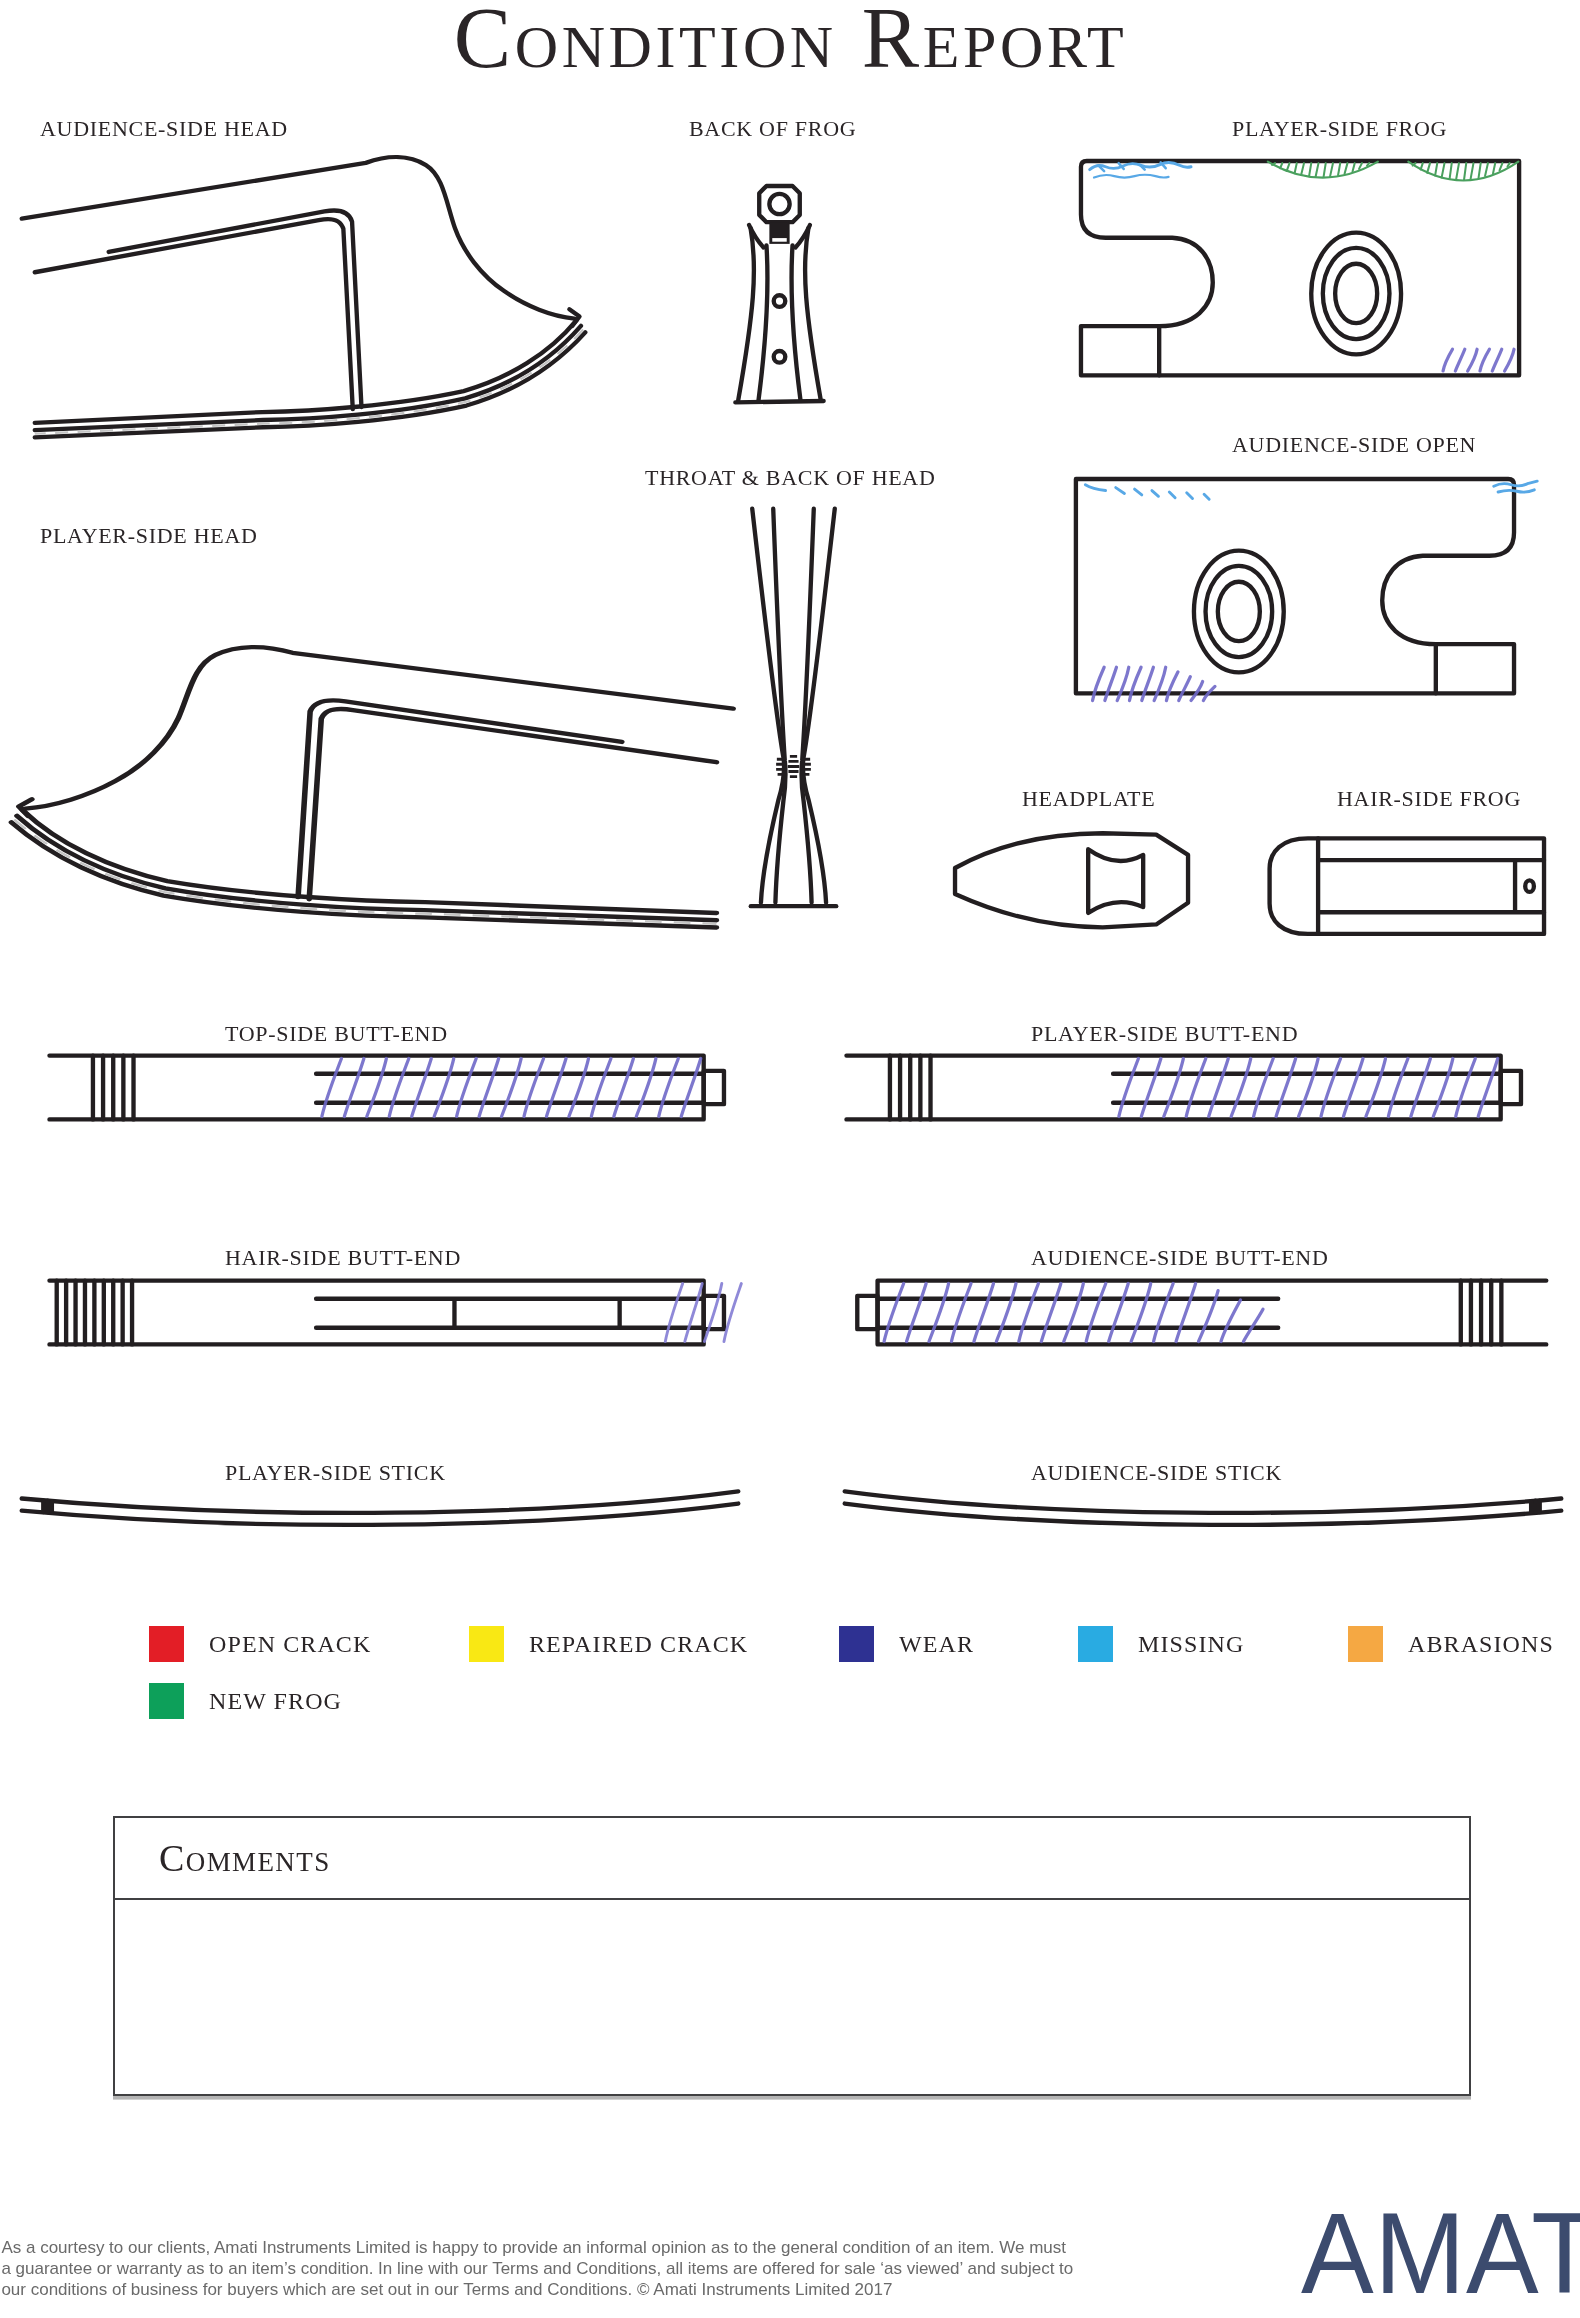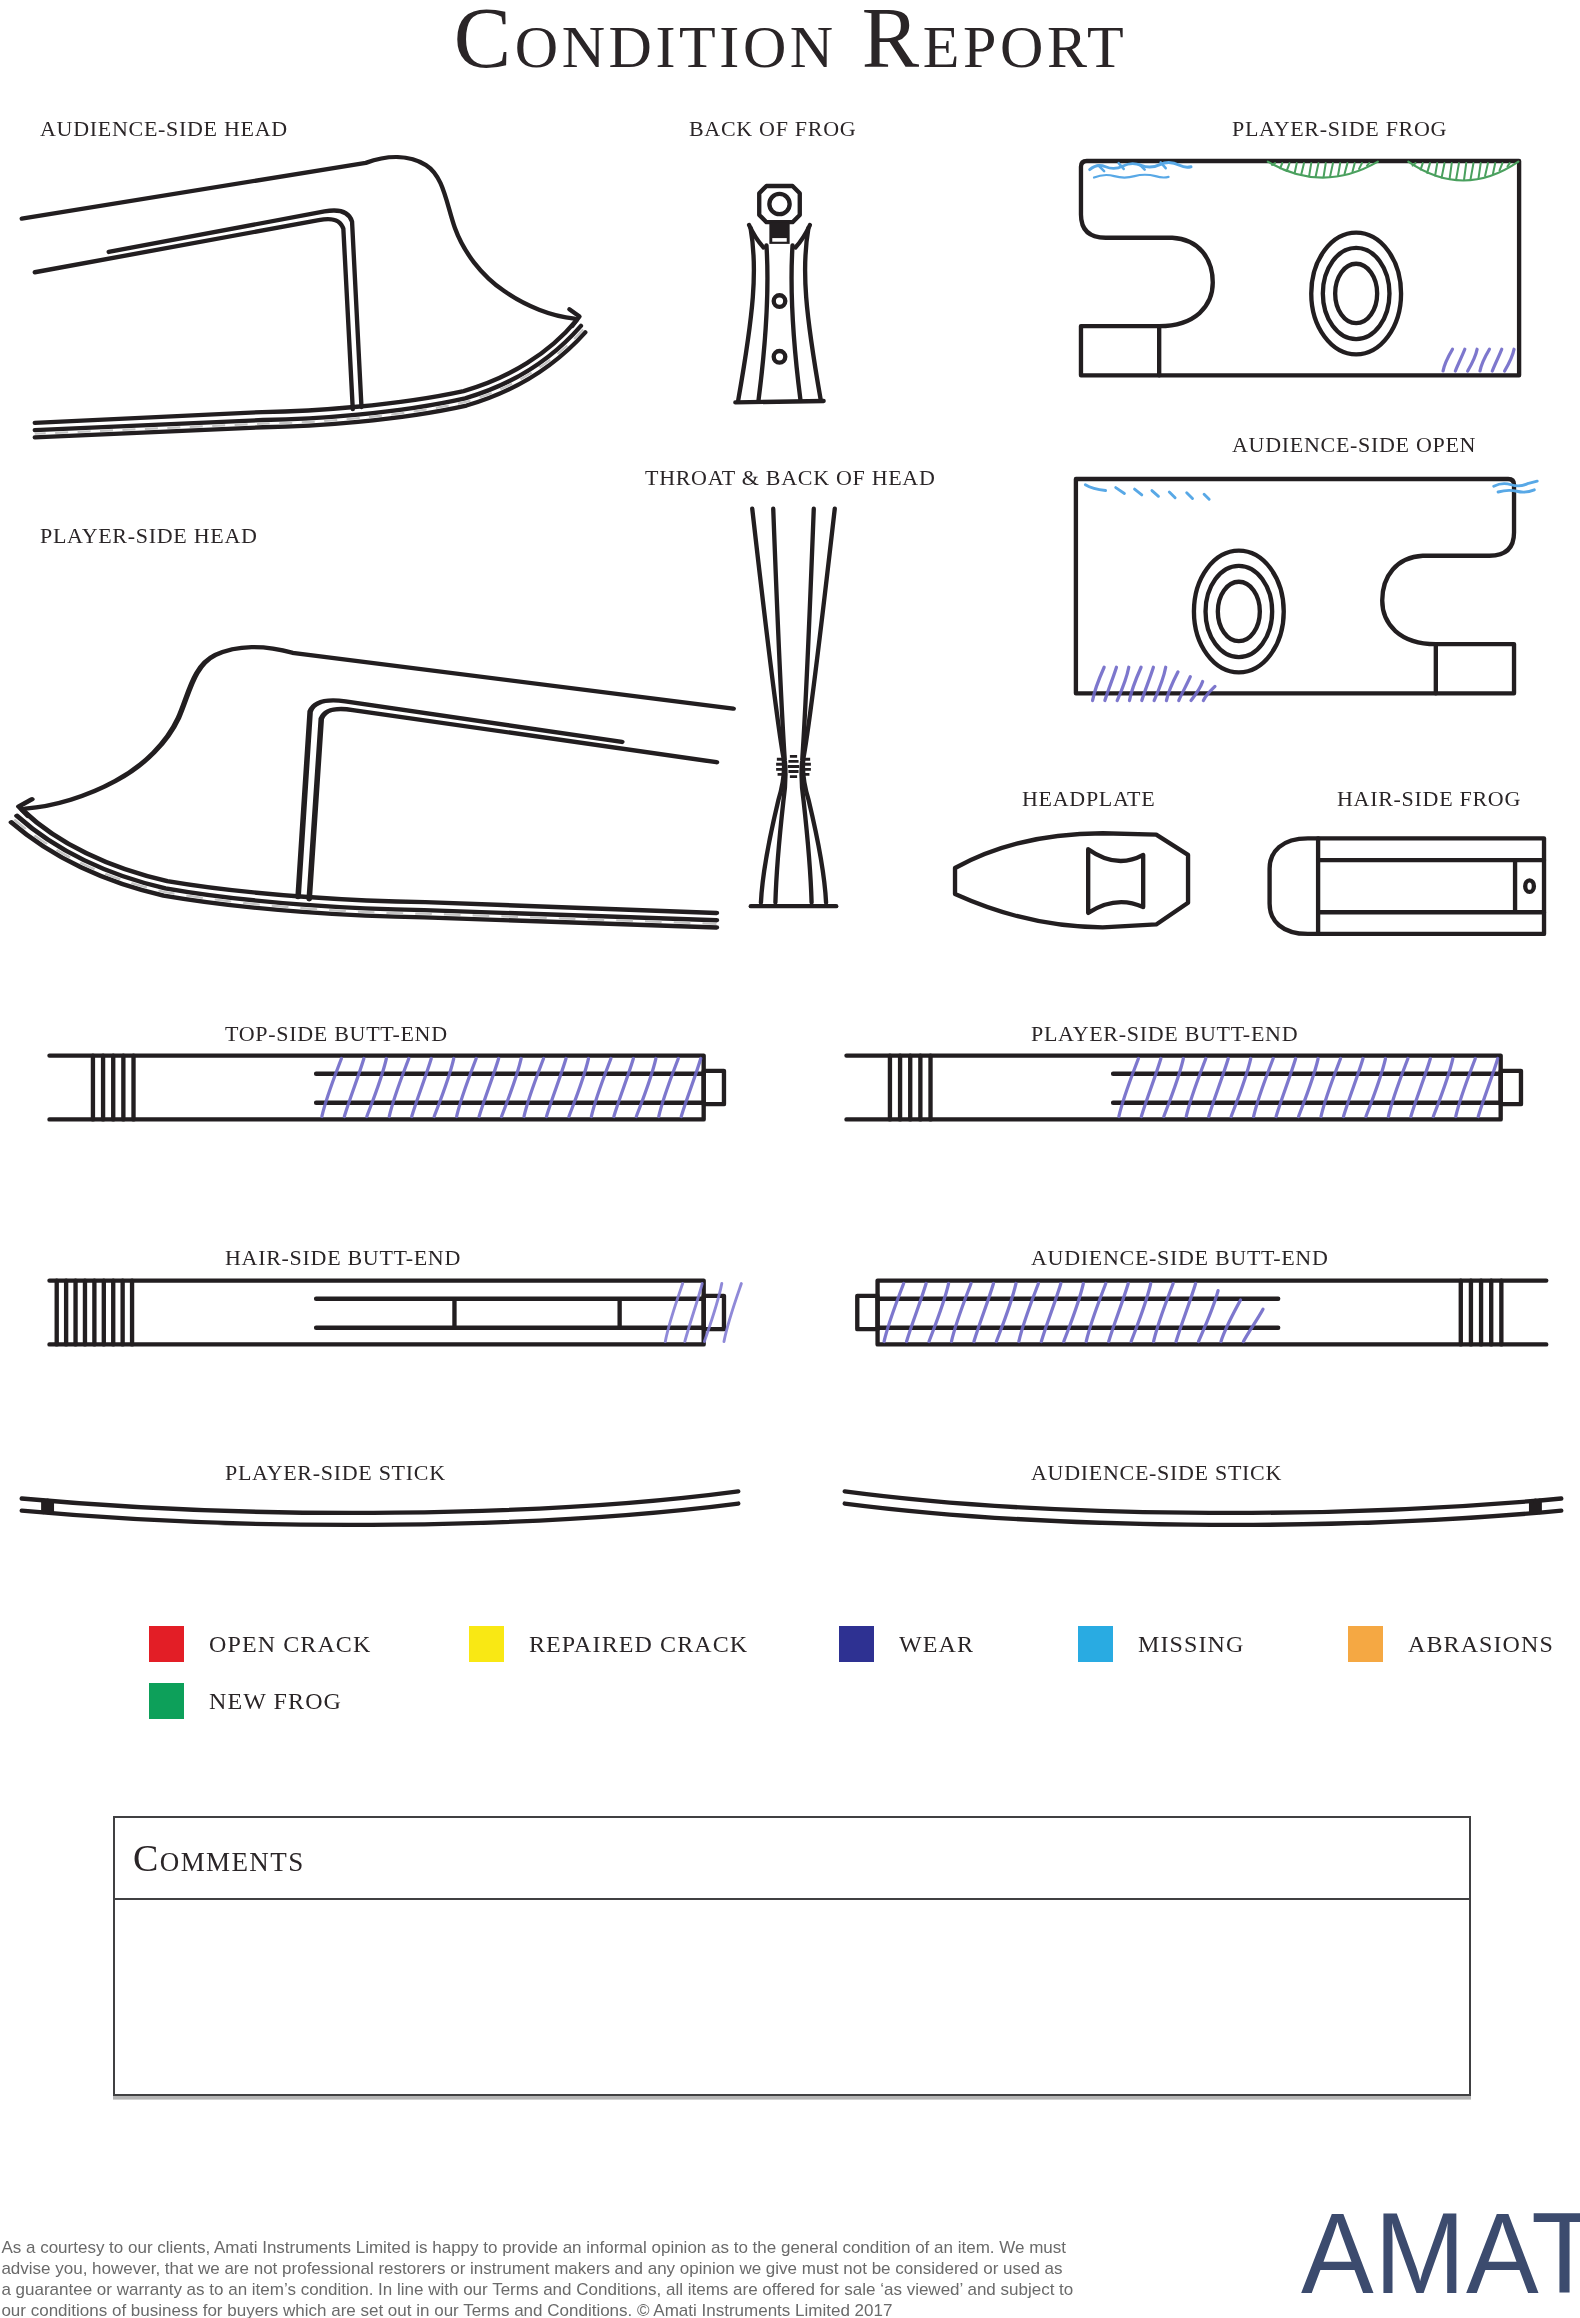--- a/index.html
+++ b/index.html
@@ -20,21 +20,21 @@
   .s{stroke:#221e20;fill:none;stroke-width:6;stroke-linecap:round;stroke-linejoin:round;}
   .blue{stroke:var(--missing,#58a8e6);fill:none;stroke-linecap:round;stroke-linejoin:round;}
   .legend-item{position:absolute;display:flex;align-items:center;padding-left:34px;}
   .swatch{width:35px;height:36px;display:inline-block;flex:0 0 auto;}
   .legend-label{font-size:24px;letter-spacing:1.1px;color:#2a2527;margin-left:25px;white-space:nowrap;}
   .comments{
     position:absolute;left:113px;top:1816px;width:1358px;height:280px;
     border:2.9px solid #404042;box-sizing:border-box;box-shadow:0 3.6px 0 rgba(90,90,90,.45);
   }
   .comments-header{height:80px;border-bottom:2.9px solid #404042;display:flex;align-items:center;}
-  .comments-title{font-variant:small-caps;font-size:38px;letter-spacing:1.4px;color:#2a2527;padding-left:18px;}
+  .comments-title{font-variant:small-caps;font-size:38px;letter-spacing:1.4px;color:#2a2527;padding-left:44px;}
   .comments-body{width:100%;height:calc(100% - 83px);}
   .footer{
     position:absolute;left:1.4px;top:2237px;width:1189px;
     font-family:"Liberation Sans", sans-serif;font-size:17px;line-height:21px;color:#6a6a6a;
   }
   .logo{
     position:absolute;left:1301px;top:2187px;width:280px;text-align:right;
     font-family:"Liberation Sans", sans-serif;font-weight:200;font-size:109px;
     letter-spacing:0.7px;color:var(--brand,#3c4b6e);transform:scaleY(1.05);transform-origin:top right;
   }
@@ -341,19 +341,18 @@
 
 <div class="comments">
   <div class="comments-header">
     <span class="comments-title">Comments</span>
   </div>
   <div class="comments-body"></div>
 </div>
 
 <div class="footer">
   <div>As a courtesy to our clients, Amati Instruments Limited is happy to provide an informal opinion as to the general condition of an item. We must</div>
-  <div>advise you, however, that we are not professional restorers or instrument makers and any opinion we give must not be considered or used as</div>
   <div>a guarantee or warranty as to an item’s condition. In line with our Terms and Conditions, all items are offered for sale ‘as viewed’ and subject to</div>
   <div>our conditions of business for buyers which are set out in our Terms and Conditions. © Amati Instruments Limited 2017</div>
 </div>
 
 <div class="logo">AMATI</div>
 
 
 </body></html>

